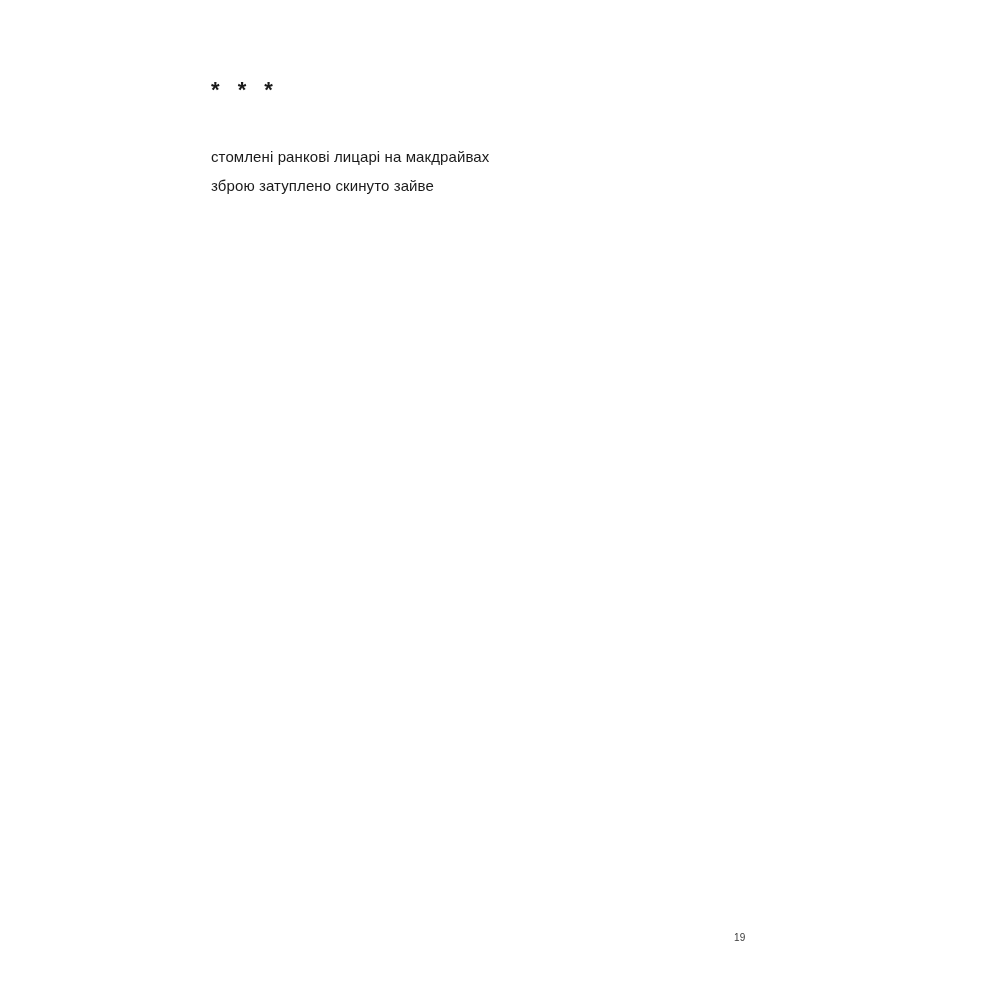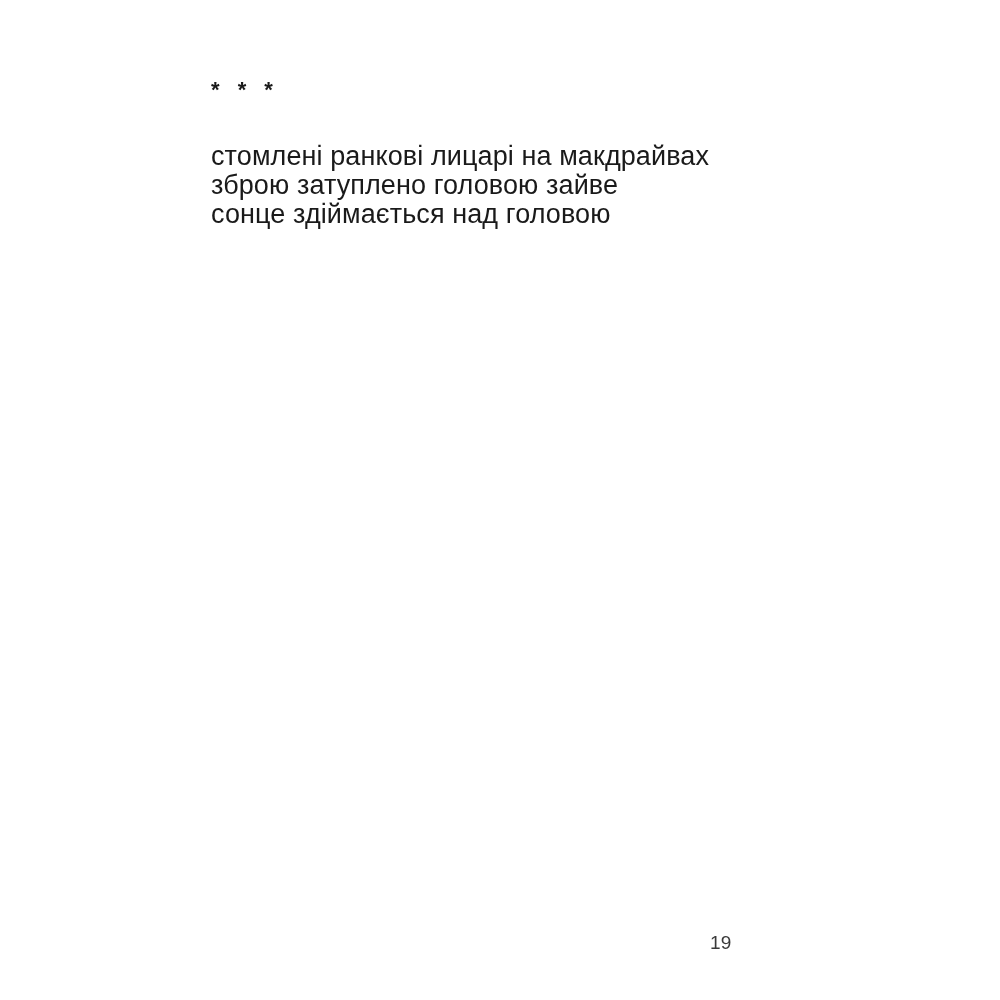--- a/index.html
+++ b/index.html
@@ -32,45 +32,44 @@
     color: #1a1a1a;
     line-height: 1.1;
     font-weight: 600;
     margin: 0 0 40px 0;
     white-space: pre;
   }
   .stanza {
     margin: 0;
   }
   .line {
-    font-size: 27px;
+    font-size: 15px;
     line-height: 29px;
     color: #1a1a1a;
     letter-spacing: 0.1px;
     white-space: pre;
   }
   .page-number {
     position: absolute;
-    left: 710px;
+    left: 734px;
     top: 932px;
-    font-size: 19px;
+    font-size: 10px;
     color: #3a3a3a;
     letter-spacing: 0.3px;
   }
 </style>
 </head>
 <body>
 
 <div class="page">
 
   <div class="poem-block">
     <div class="separator">* * *</div>
 
     <div class="stanza">
       <div class="line">стомлені ранкові лицарі на макдрайвах</div>
-      <div class="line">зброю затуплено головою зайве</div>
-      <div class="line">сонце здіймається над головою</div>
+      <div class="line">зброю затуплено скинуто зайве</div>
     </div>
   </div>
 
   <div class="page-number">19</div>
 
 </div>
 
 </body></html>

